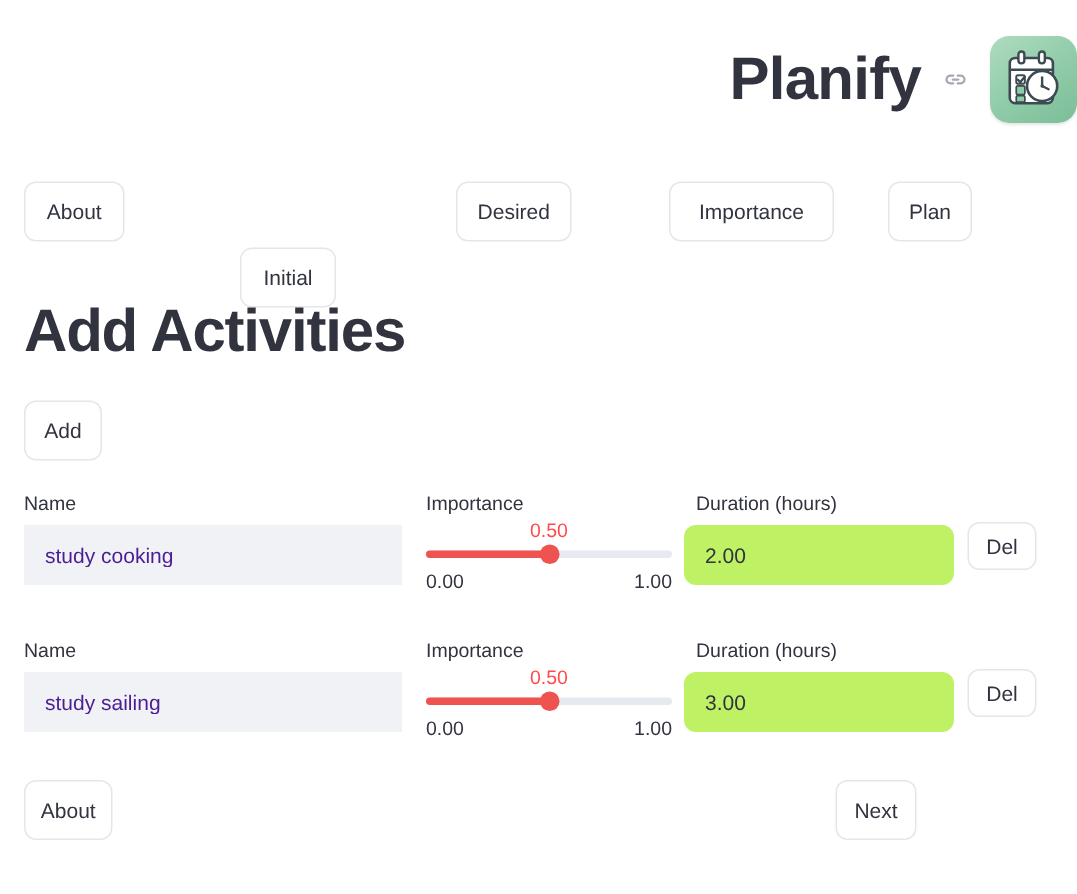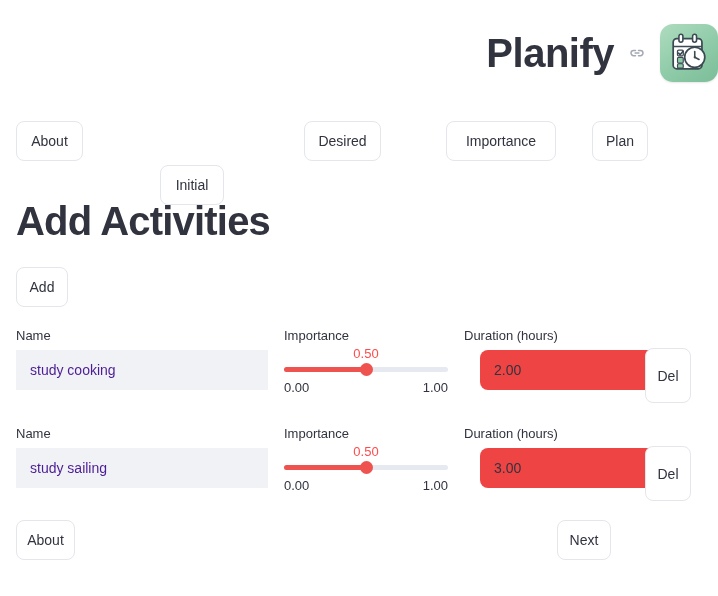--- a/index.html
+++ b/index.html
@@ -168,23 +168,23 @@
     justify-content: space-between;
     font-family: Liberation Sans, sans-serif;
     font-size: 13px;
     color: #31333f;
   }
 
   
   .dur-label { left: 464px; top: 9px; }
   .stepper {
     position: absolute;
-    left: 480px; top: 30px;
+    left: 456px; top: 30px;
     width: 180px; height: 40px;
-    background: #ef4444;
+    background: #bef264;
     border-radius: 8px;
     display: flex;
     align-items: center;
     overflow: hidden;
   }
   .stepper-value {
     flex: 1;
     padding-left: 14px;
     font-size: 14px;
     color: #31333f;
@@ -192,21 +192,21 @@
     border: none;
     outline: none;
     font-family: "Liberation Sans", sans-serif;
     height: 40px;
   }
 
   
   .del-btn {
     position: absolute;
     left: 645px; top: 28px;
-    width: 46px; height: 55px;
+    width: 46px; height: 32px;
   }
 
   
   #back-button { position: absolute; left: 16px; top: 520px; width: 59px; height: 40px; }
   #next-button { position: absolute; left: 557px; top: 520px; width: 54px; height: 40px; }
 </style>
 </head>
 <body>
 
 <div class="page">

